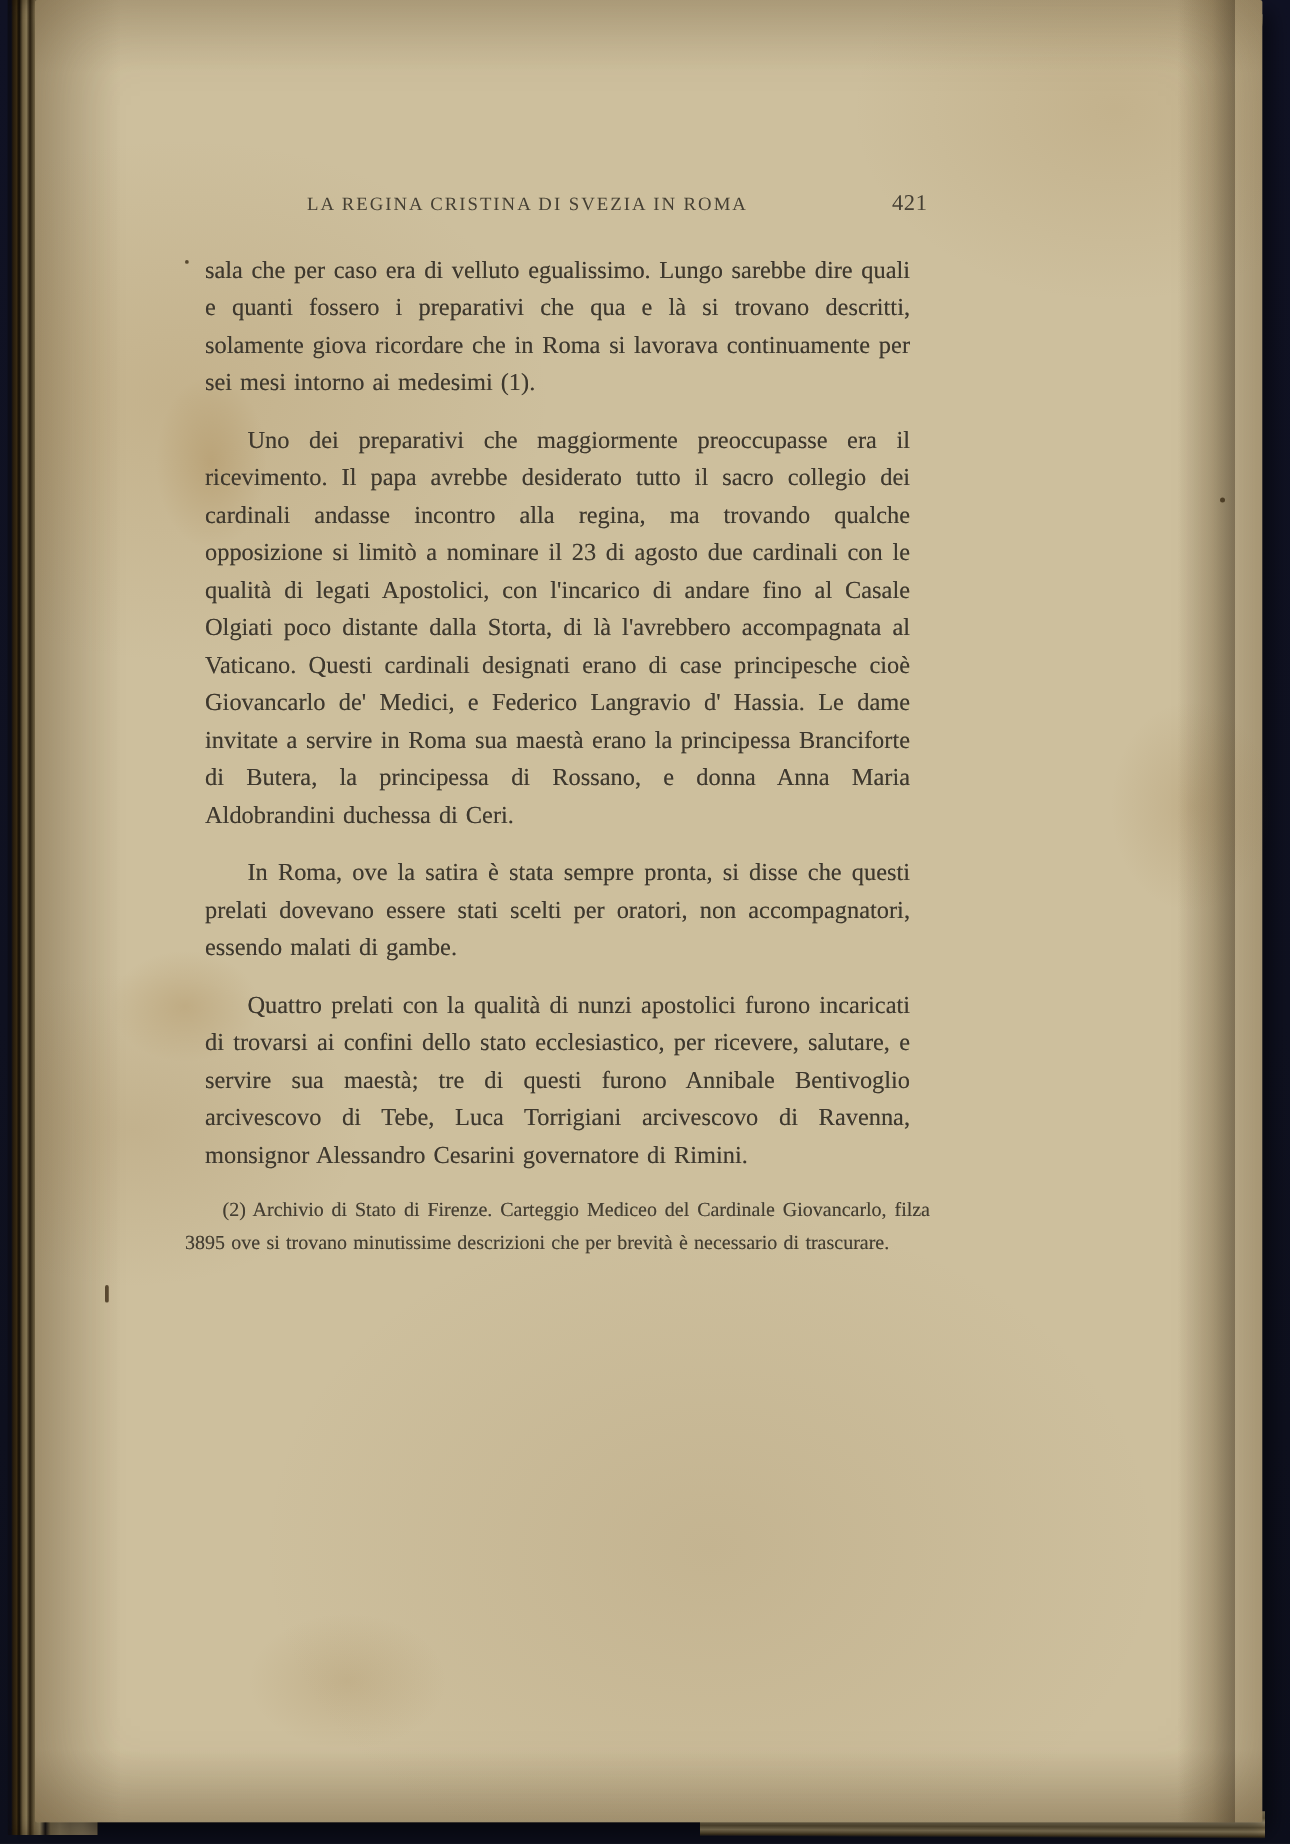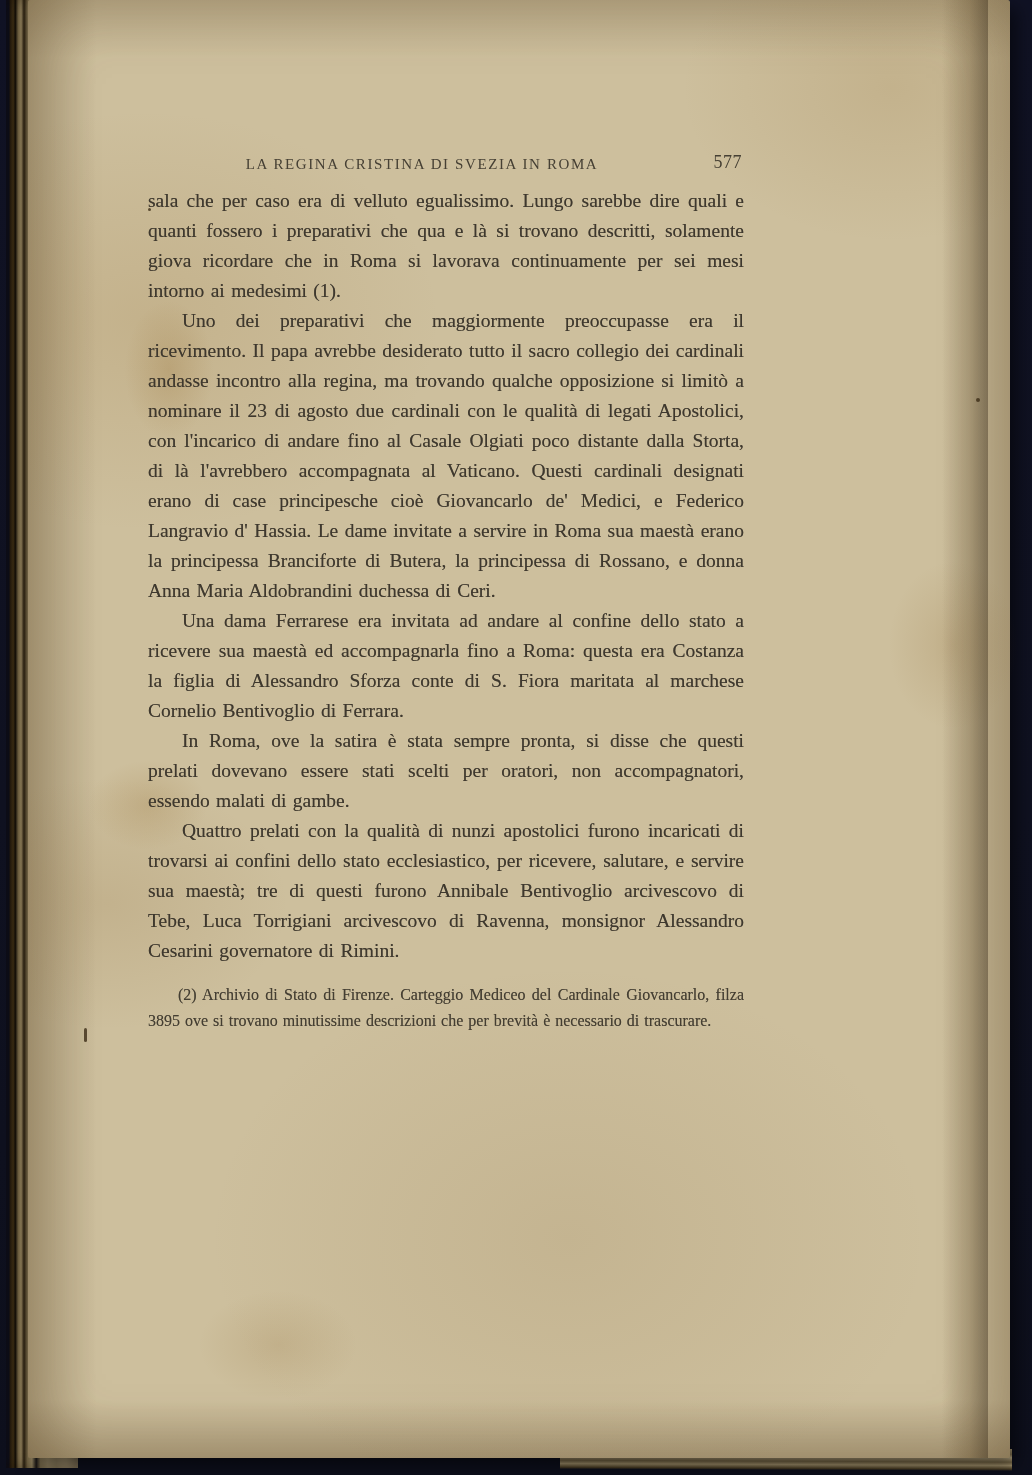--- a/index.html
+++ b/index.html
@@ -117,21 +117,21 @@
     top: 4px;
     white-space: nowrap;
   }
   .page-number {
     position: absolute;
     right: 2px; top: 0;
     font-size: 18px;
     letter-spacing: 0.5px;
   }
   .body-text p {
-    margin: 0;
+    margin: 16px;
     font-size: 19.5px;
     line-height: 30px;
     text-align: justify;
     text-indent: 34px;
     word-spacing: 1.5px;
     text-shadow: 0 0 0.5px rgba(62,56,46,0.55);
   }
   .body-text p.no-indent { text-indent: 0; }
   .footnote {
     margin-top: 16px;
@@ -169,27 +169,26 @@
     <div class="stain s4"></div>
     <div class="speck k1"></div>
     <div class="speck k2"></div>
     <div class="speck k3"></div>
     <div class="right-curl"></div>
   </div>
 
   <div class="text-column">
     <div class="page-header">
       <span class="running-title">LA REGINA CRISTINA DI SVEZIA IN ROMA</span>
-      <span class="page-number">577</span>
+      <span class="page-number">421</span>
     </div>
 
     <div class="body-text">
       <p class="no-indent">sala che per caso era di velluto egualissimo. Lungo sarebbe dire quali e quanti fossero i preparativi che qua e là si trovano descritti, solamente giova ricordare che in Roma si lavorava continuamente per sei mesi intorno ai medesimi (1).</p>
       <p>Uno dei preparativi che maggiormente preoccupasse era il ricevimento. Il papa avrebbe desiderato tutto il sacro collegio dei cardinali andasse incontro alla regina, ma trovando qualche opposizione si limitò a nominare il 23 di agosto due cardinali con le qualità di legati Apostolici, con l'incarico di andare fino al Casale Olgiati poco distante dalla Storta, di là l'avrebbero accompagnata al Vaticano. Questi cardinali designati erano di case principesche cioè Giovancarlo de' Medici, e Federico Langravio d' Hassia. Le dame invitate a servire in Roma sua maestà erano la principessa Branciforte di Butera, la principessa di Rossano, e donna Anna Maria Aldobrandini duchessa di Ceri.</p>
-      <p>Una dama Ferrarese era invitata ad andare al confine dello stato a ricevere sua maestà ed accompagnarla fino a Roma: questa era Costanza la figlia di Alessandro Sforza conte di S. Fiora maritata al marchese Cornelio Bentivoglio di Ferrara.</p>
       <p>In Roma, ove la satira è stata sempre pronta, si disse che questi prelati dovevano essere stati scelti per oratori, non accompagnatori, essendo malati di gambe.</p>
       <p>Quattro prelati con la qualità di nunzi apostolici furono incaricati di trovarsi ai confini dello stato ecclesiastico, per ricevere, salutare, e servire sua maestà; tre di questi furono Annibale Bentivoglio arcivescovo di Tebe, Luca Torrigiani arcivescovo di Ravenna, monsignor Alessandro Cesarini governatore di Rimini.</p>
     </div>
 
     <div class="footnote">(2) Archivio di Stato di Firenze. Carteggio Mediceo del Cardinale Giovancarlo, filza 3895 ove si trovano minutissime descrizioni che per brevità è necessario di trascurare.</div>
   </div>
 
 </div>
 
 </body></html>

